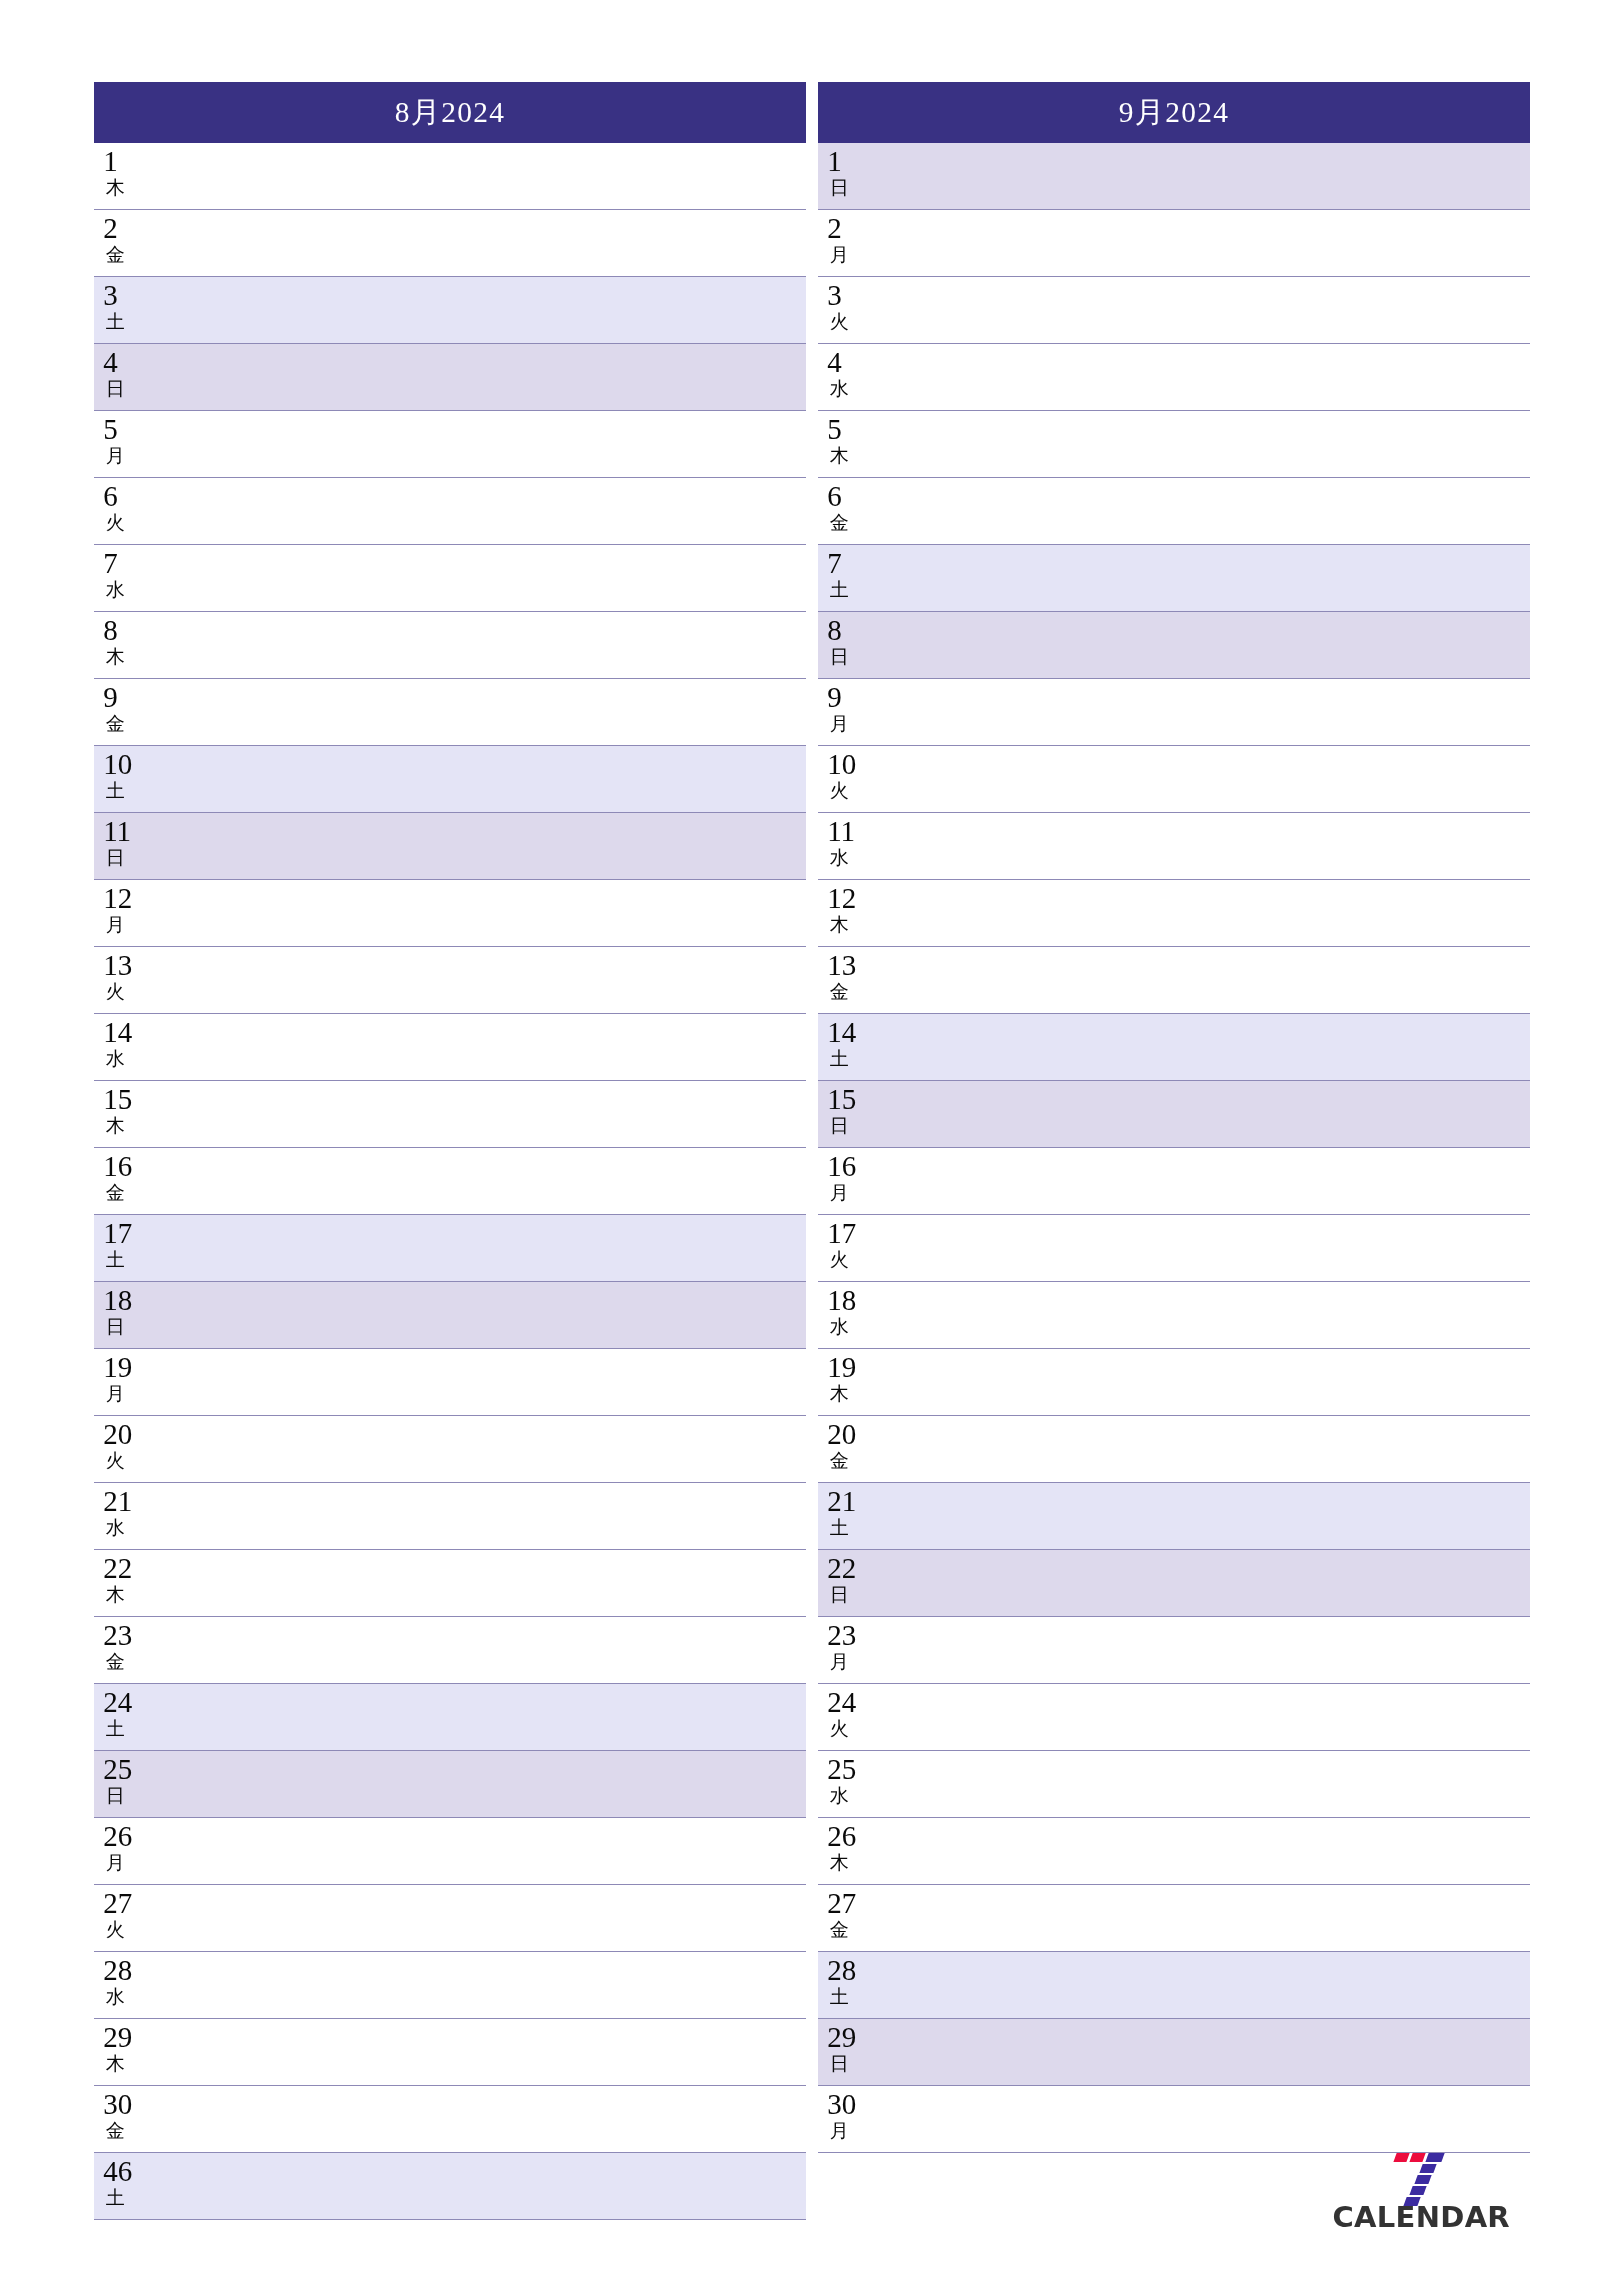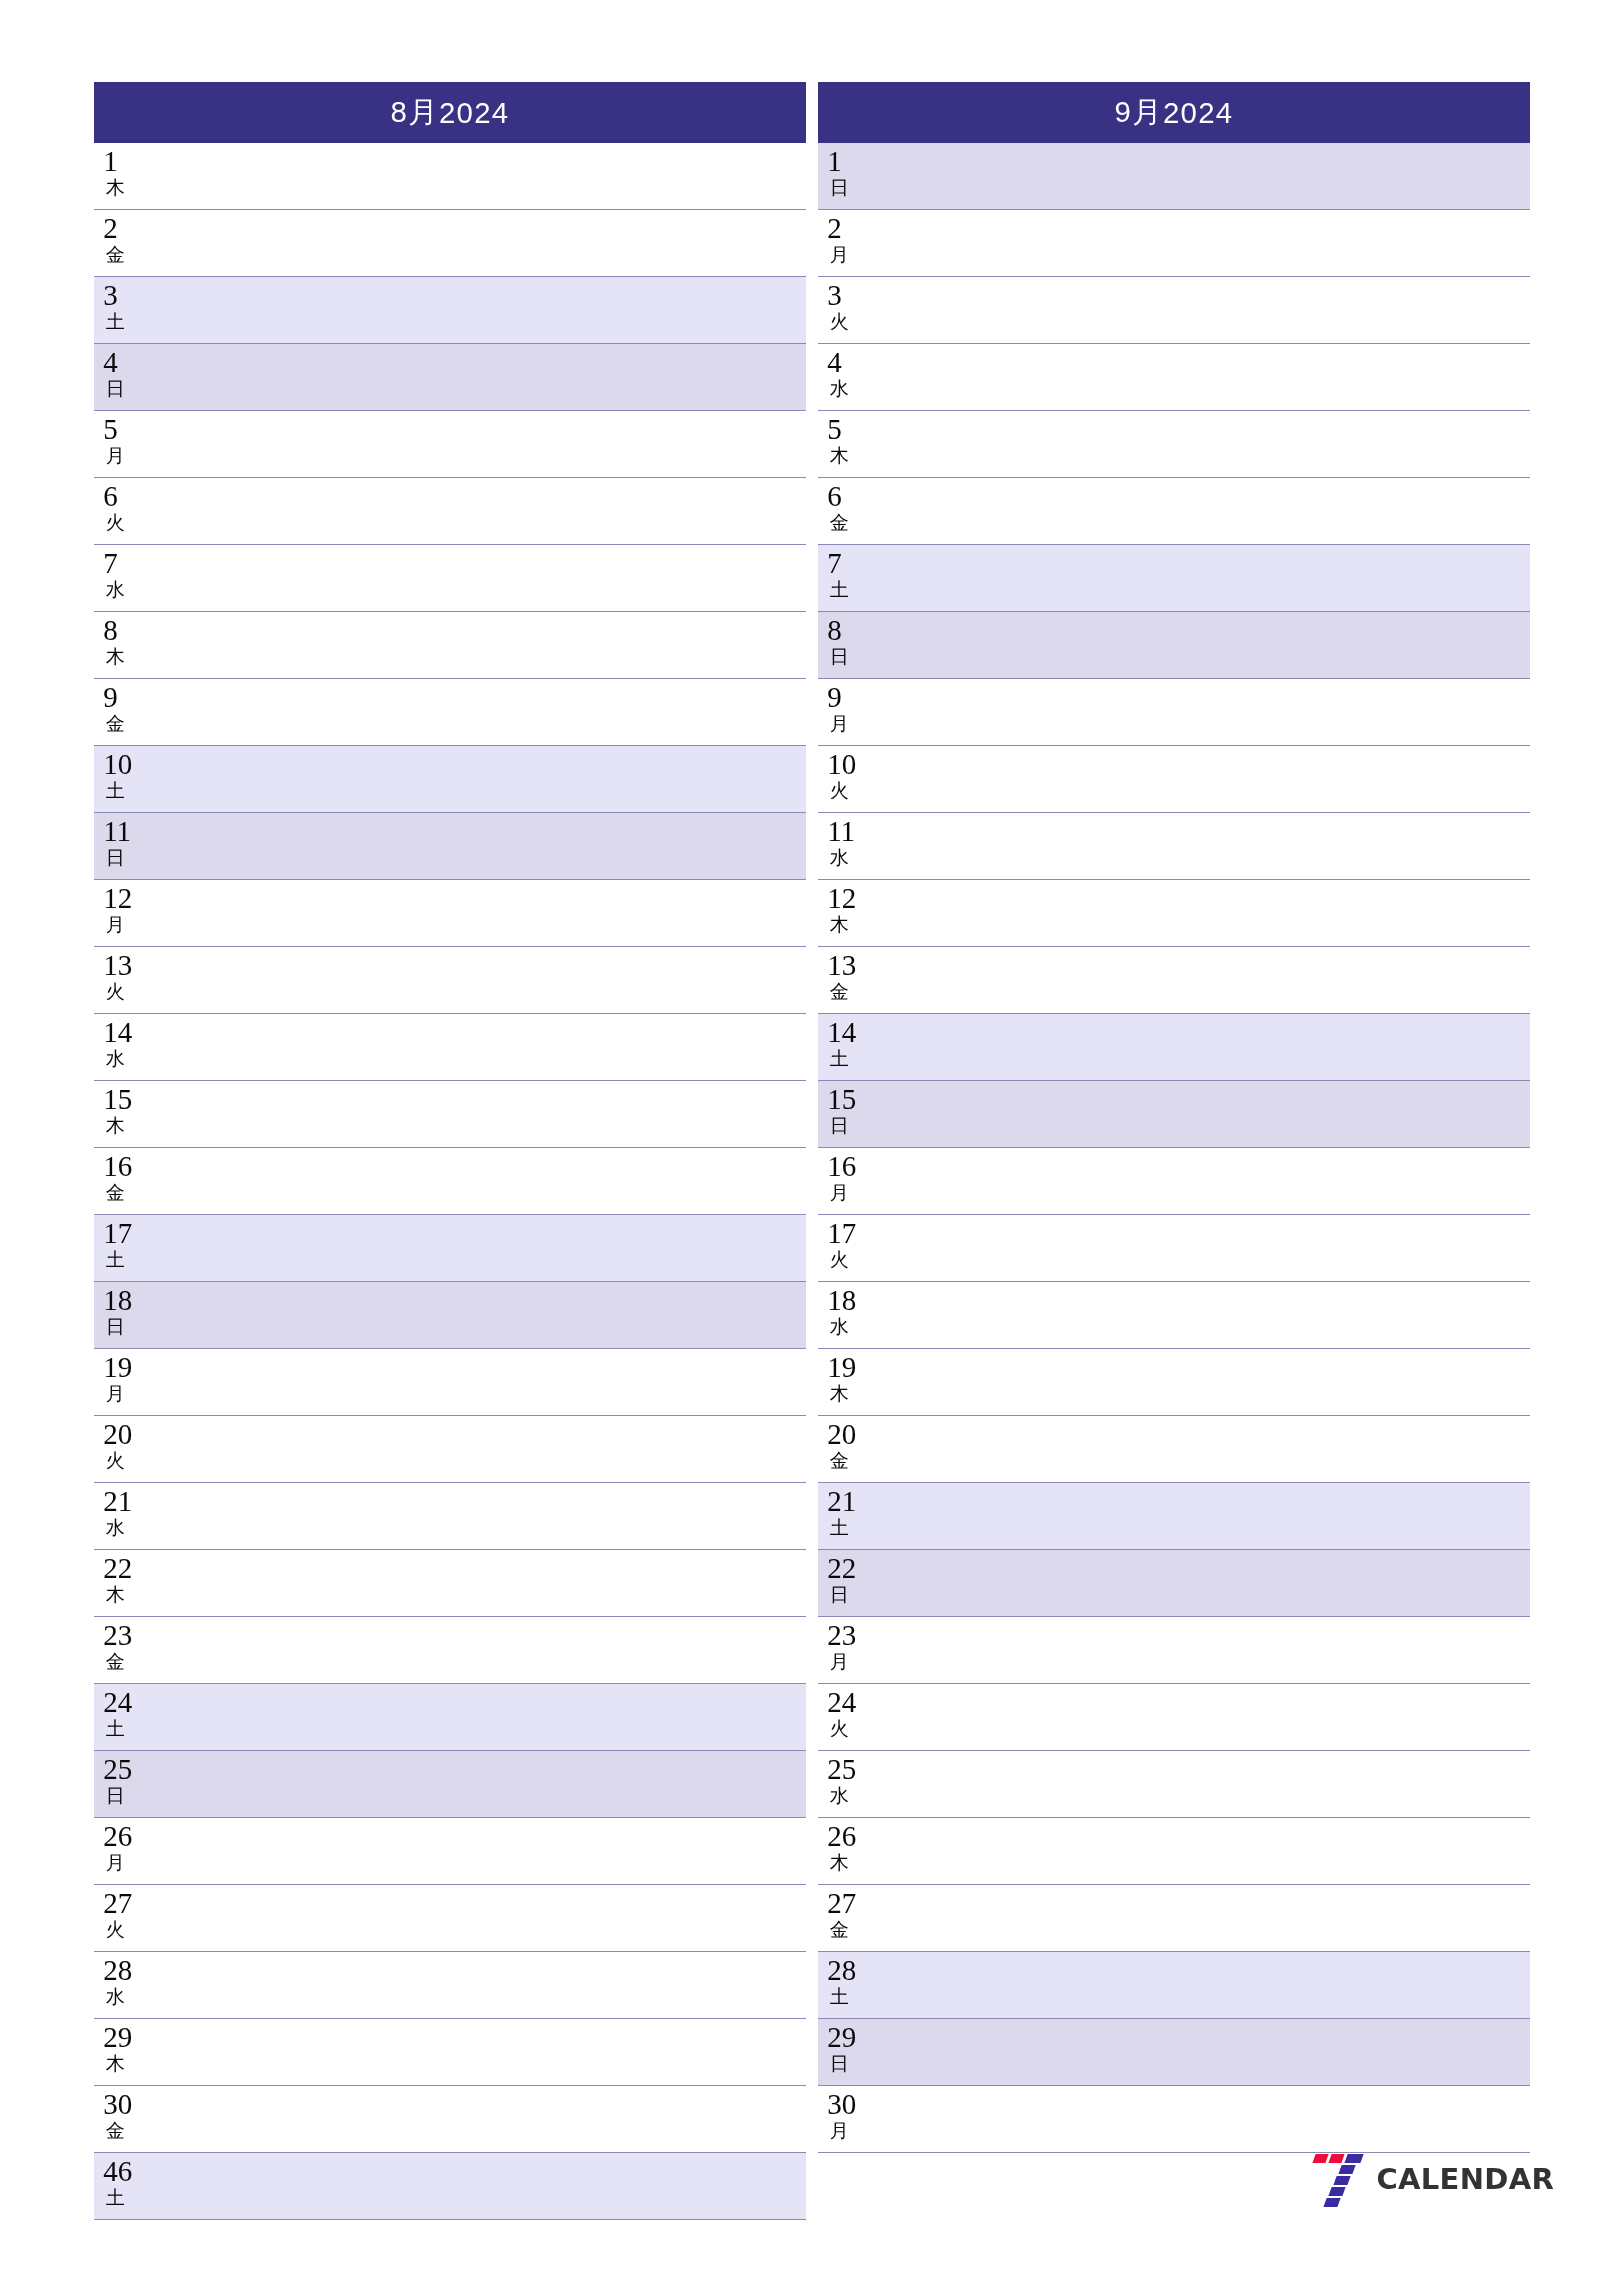--- a/index.html
+++ b/index.html
@@ -38,21 +38,21 @@
     flex-direction: column;
   }
 
   .month-header {
     height: 61px;
     background: #393183;
     color: #ffffff;
     display: flex;
     align-items: center;
     justify-content: center;
-    font-family: Liberation Sans, sans-serif;
+    font-family: Liberation Serif, serif;
     font-size: 29.4px;
     letter-spacing: 1.3px;
     box-sizing: border-box;
   }
   .month-header .mh-month { }
   .month-header .mh-year { margin-left: 0; }
 
   .days {
     display: flex;
     flex-direction: column;
@@ -89,20 +89,21 @@
   }
 
   
   .logo {
     position: absolute;
     left: 1305px;
     top: 2153px;
     width: 226px;
     height: 52px;
     display: flex;
+    flex-direction: column;
     align-items: center;
   }
   .logo-mark {
     position: relative;
     width: 65px;
     height: 50px;
     flex: 0 0 auto;
   }
   .logo-seg {
     position: absolute;

